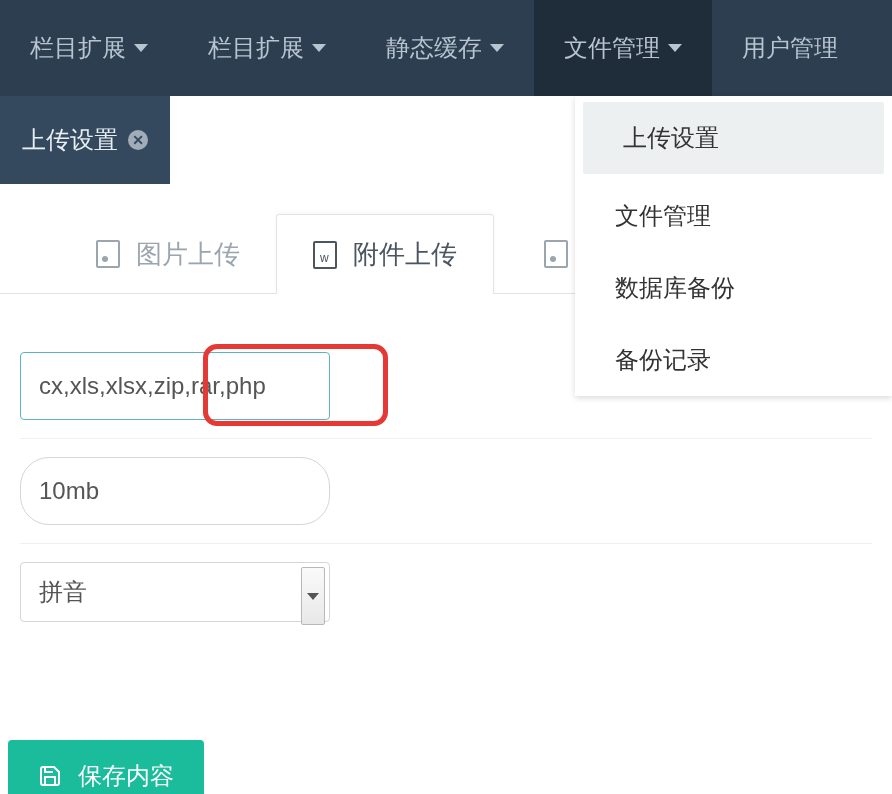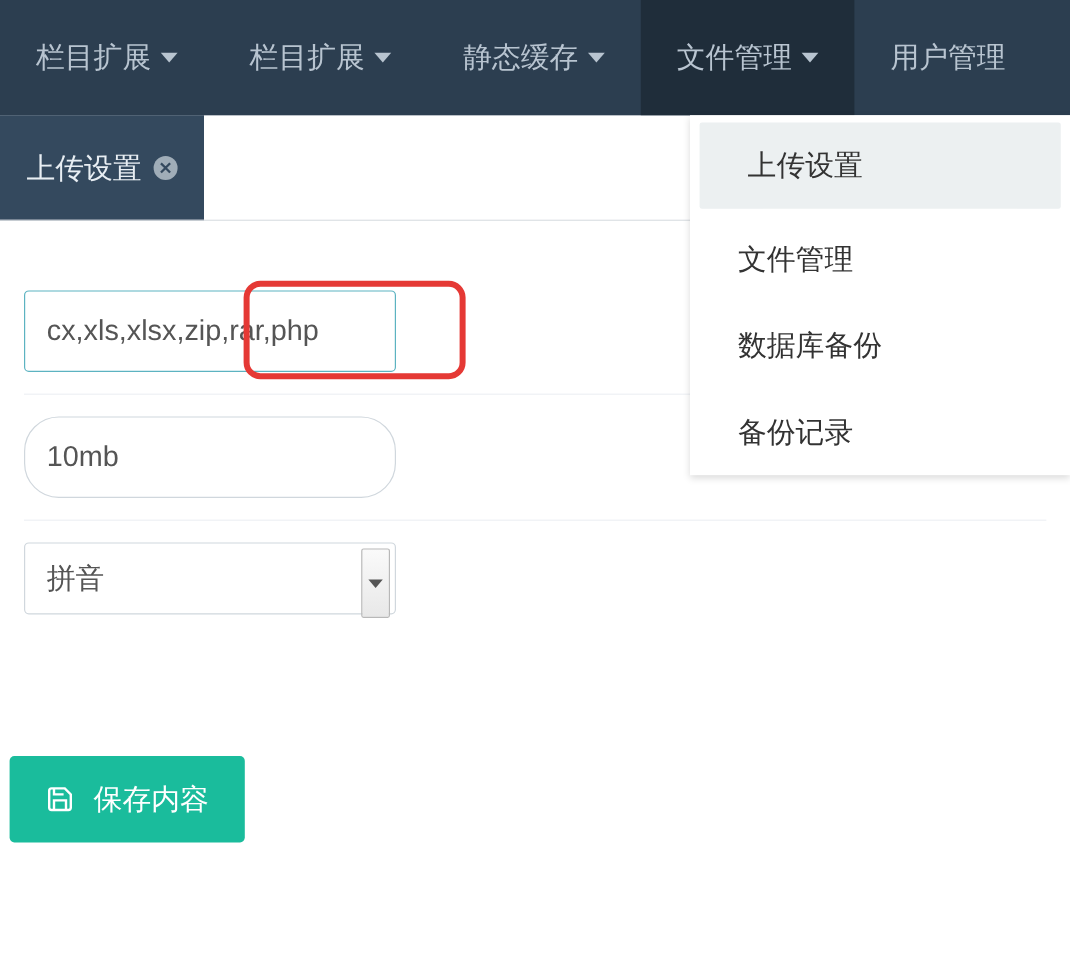--- a/index.html
+++ b/index.html
@@ -269,20 +269,33 @@
 
 <div class="sub-nav">
   <div class="sub-nav-tab">
     <span>上传设置</span>
     <span class="close-icon">✕</span>
   </div>
   <div class="sub-nav-content"></div>
 </div>
 
 <div class="content-area">
+  <div class="tabs-row">
+    <div class="file-tab">
+      <span class="tab-icon"></span>
+      <span>图片上传</span>
+    </div>
+    <div class="file-tab active">
+      <span class="tab-icon file"></span>
+      <span>附件上传</span>
+    </div>
+    <div class="file-tab third-tab-icon" style="padding-left:50px;">
+      <span class="tab-icon"></span>
+    </div>
+  </div>
   <div class="divider"></div>
 
   <div class="form-area">
     <div class="form-row">
       <input class="text-input" type="text" value="cx,xls,xlsx,zip,rar,php" style="">
       <div class="highlight-box"></div>
     </div>
     <div class="form-row">
       <input class="text-input plain" type="text" value="10mb" style="">
     </div>

